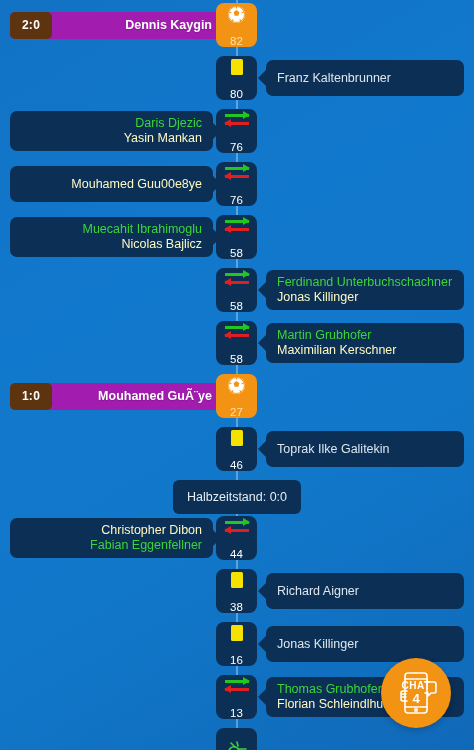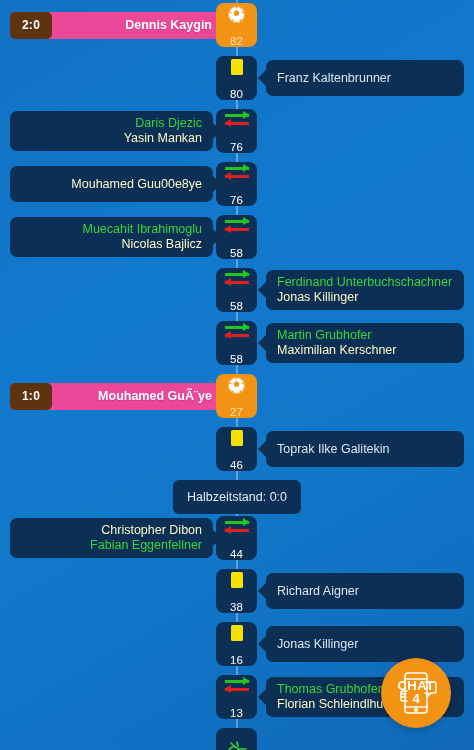--- a/index.html
+++ b/index.html
@@ -134,21 +134,21 @@
     border-top:9px solid transparent;
     border-bottom:9px solid transparent;
   }
 
   
   .goal-banner {
     position:absolute;
     left:10px;
     width:212px;
     height:27px;
-    background:#ec4899;
+    background:#a21caf;
     border-radius:5px;
     display:flex;
     align-items:center;
   }
   .goal-banner::after {
     content:"";
     position:absolute; right:-11px; top:0;
     border-left:11px solid #f39314;
     border-top:13.5px solid transparent;
     border-bottom:13.5px solid transparent;
@@ -200,21 +200,21 @@
     display:flex; align-items:center; justify-content:center;
     box-shadow:0 2px 6px rgba(0,0,0,.22);
     cursor:pointer;
   }
   #chat-fab .fab-inner { position:relative; width:54px; height:54px; }
   #chat-fab .fab-label {
     position:absolute;
     left:0; right:0; top:14px;
     text-align:center;
     color:#ffffff;
-    font-size:13px;
+    font-size:10px;
     font-weight:bold;
     letter-spacing:.5px;
     line-height:12px;
     pointer-events:none;
   }
   #chat-fab .fab-count {
     position:absolute;
     left:0; right:0; top:26px;
     text-align:center;
     color:#ffffff;

